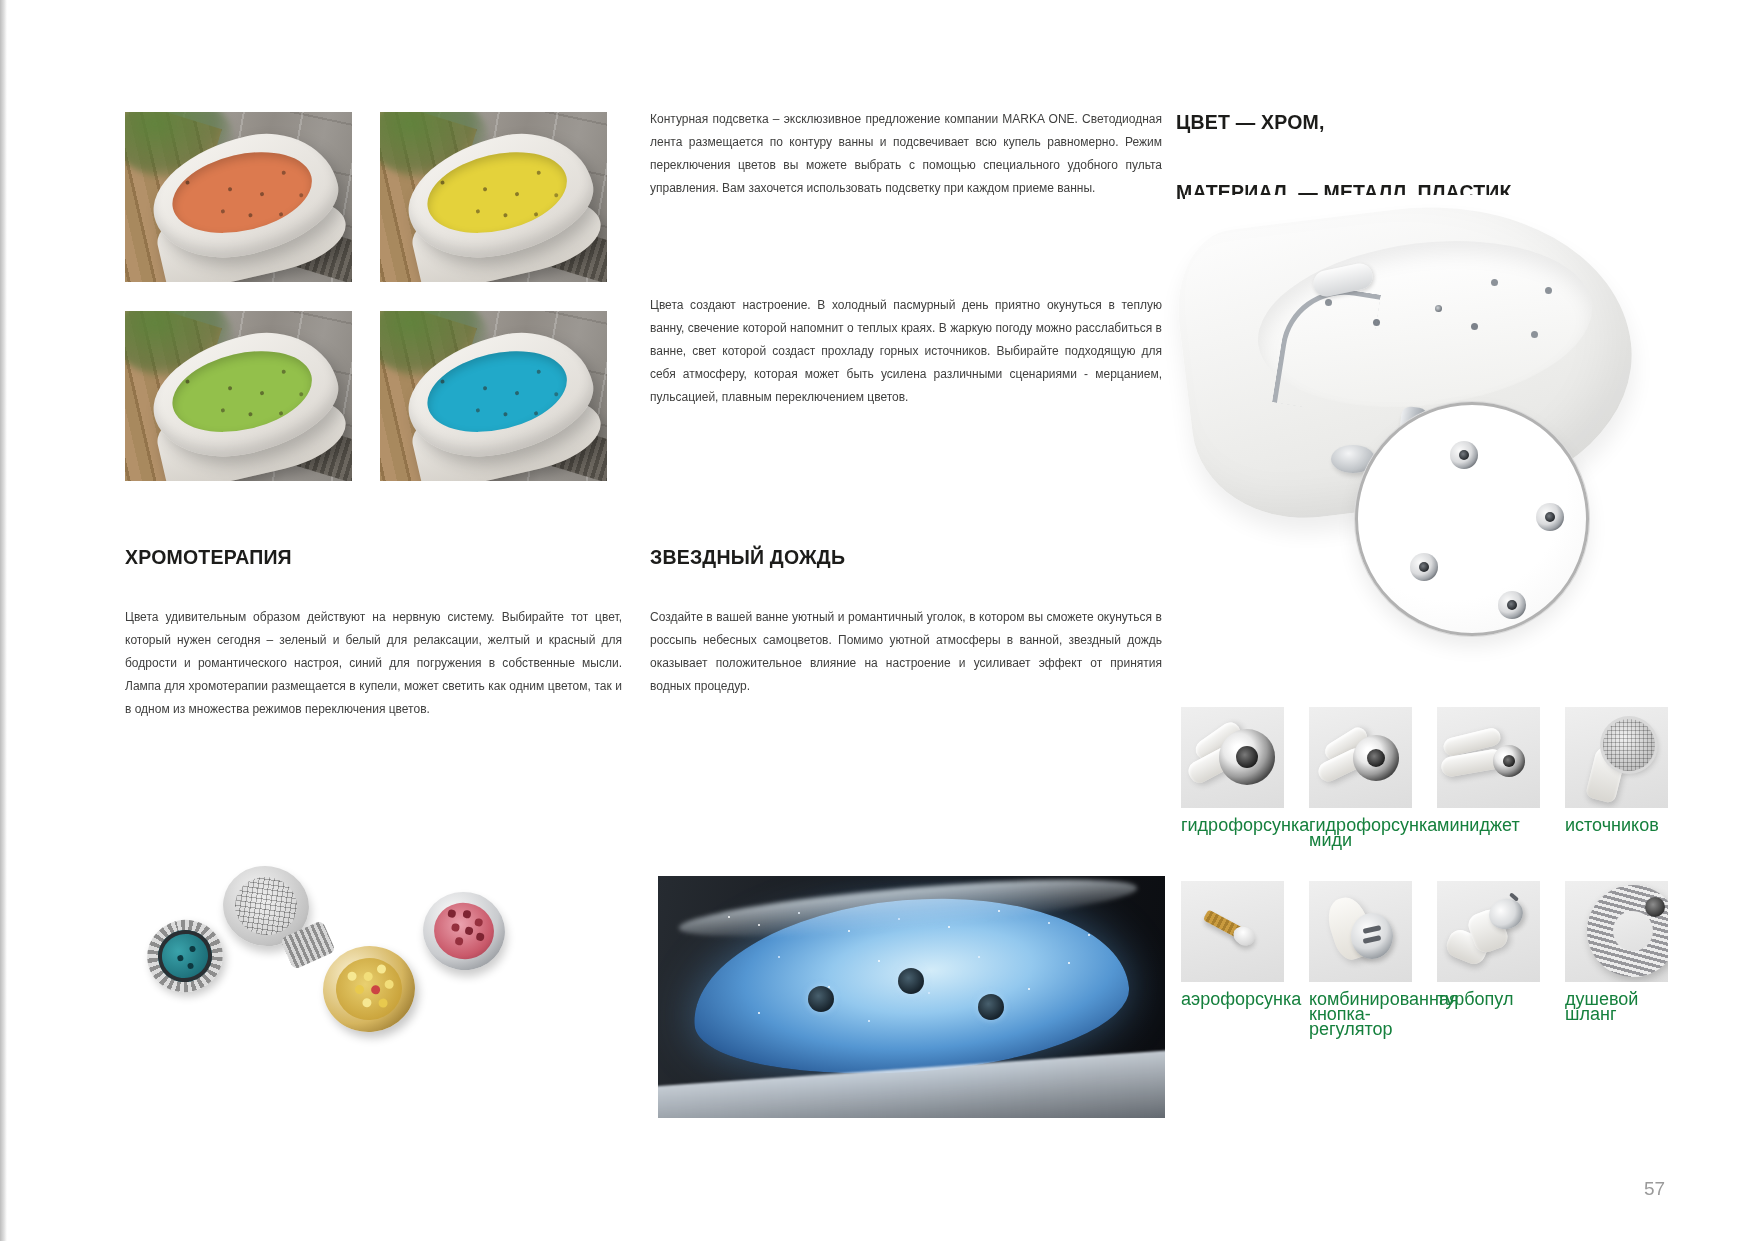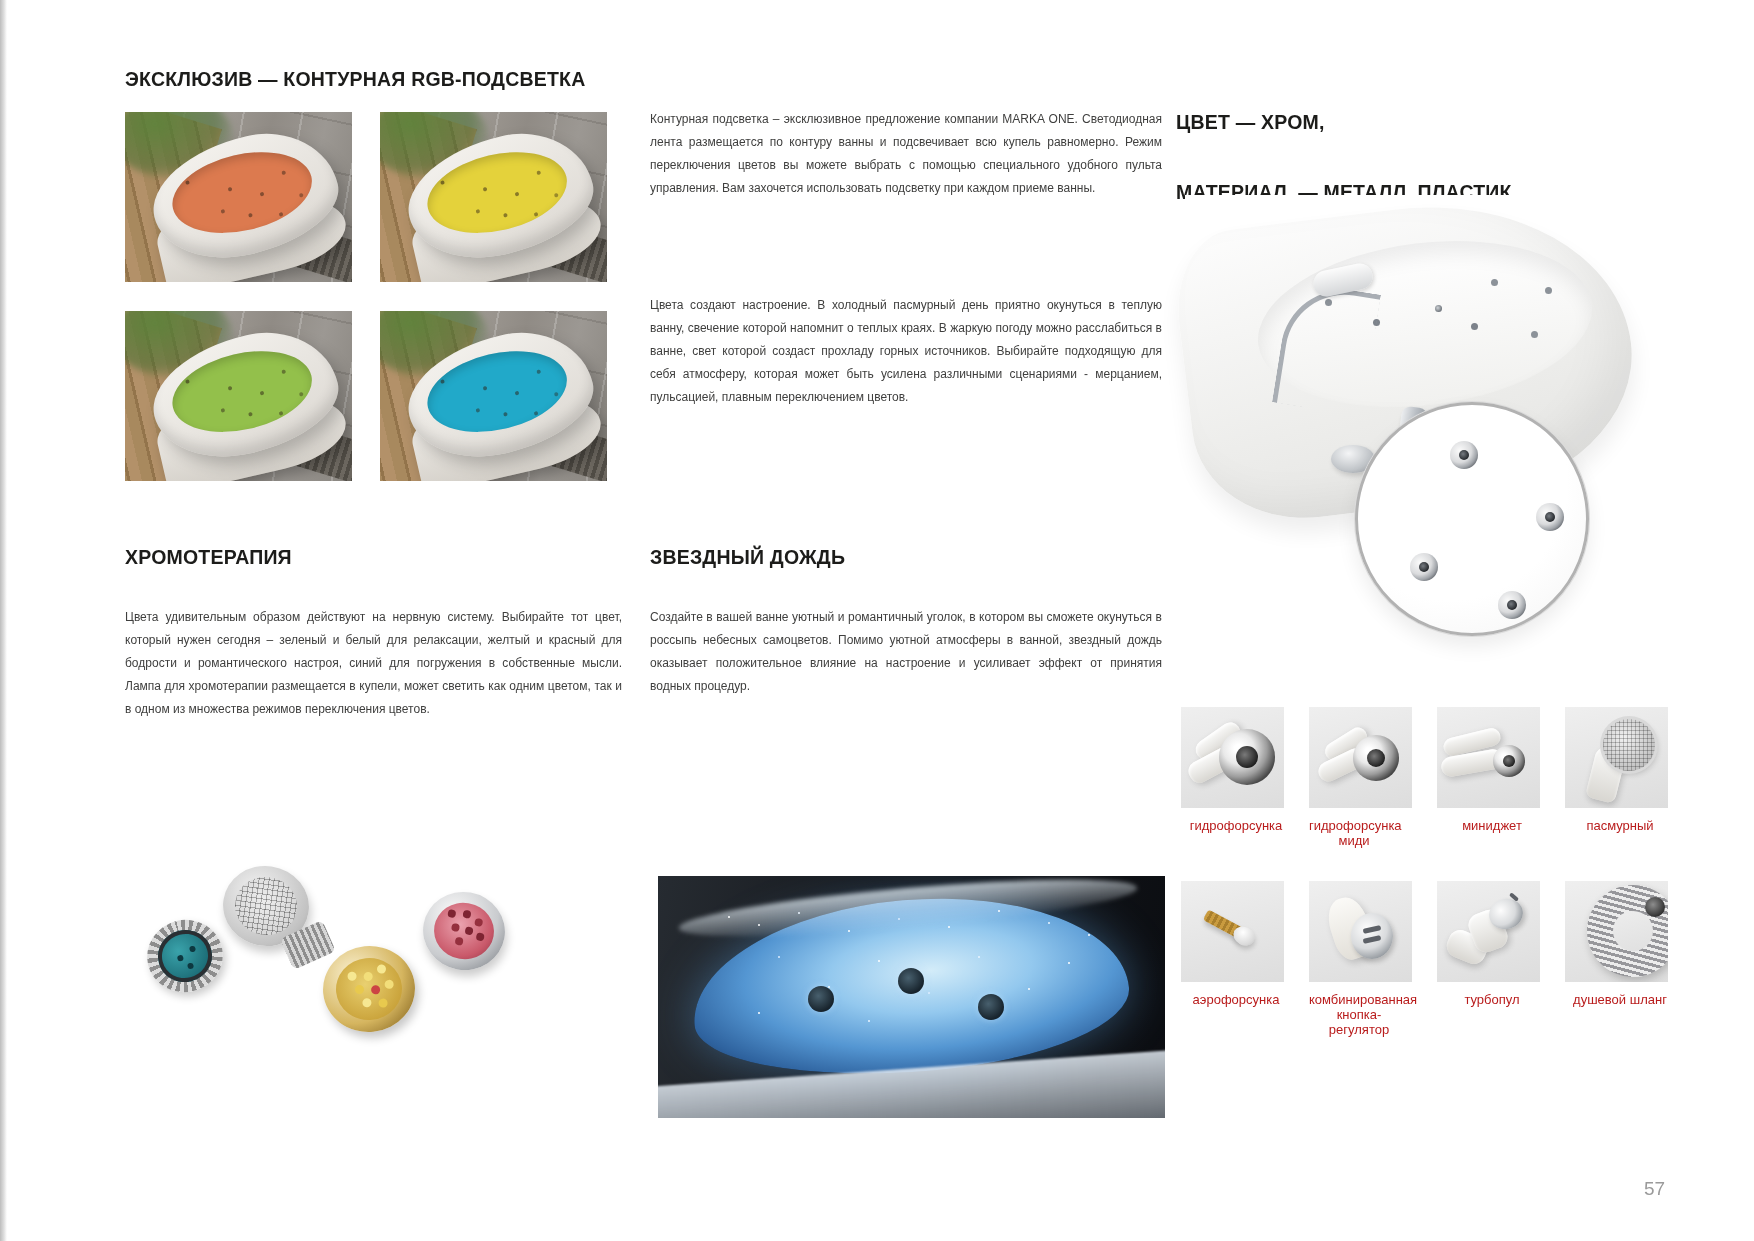--- a/index.html
+++ b/index.html
@@ -105,21 +105,21 @@
   .bt-circle{position:absolute;left:170px;top:207px;width:228px;height:228px;border-radius:50%;
      background:radial-gradient(circle at 40% 34%,#ffffff 58%,#f3f3f3);border:3px solid #b2b2b2;
      box-shadow:0 0 0 1px #dcdcdc,0 10px 20px rgba(0,0,0,.08);}
   .cjet{position:absolute;width:28px;height:28px;border-radius:50%;
      background:radial-gradient(circle at 35% 35%,#fbfbfb,#dadbdd 45%,#a0a4a9 66%,#5d6167 82%);}
   .cjet::after{content:"";position:absolute;inset:32%;border-radius:50%;background:radial-gradient(circle at 40% 40%,#767b81,#23262a 72%);}
 
   
   .tile{position:absolute;width:103px;height:101px;overflow:hidden;
      background:linear-gradient(165deg,#efefef,#dddddd);}
-  .tile-label{position:absolute;width:110px;font-size:13px;line-height:15px;color:#b91c1c;text-align:center;}
+  .tile-label{position:absolute;width:110px;font-size:18px;line-height:15px;color:#15803d;}
   .tube{position:absolute;background:linear-gradient(180deg,#fbfbfa,#d8d6d1);border-radius:10px;
      box-shadow:inset 0 2px 3px rgba(255,255,255,.85),2px 3px 6px rgba(0,0,0,.18);}
   .cring{position:absolute;border-radius:50%;
      background:radial-gradient(circle at 35% 35%,#ffffff 8%,#e9e9e9 30%,#9d9d9d 55%,#4b4b4b 74%,#2b2b2b 86%);}
   .cring::after{content:"";position:absolute;inset:30%;border-radius:50%;
      background:radial-gradient(circle at 40% 40%,#7a7a7a,#1e1e1e 72%);}
   .mesh-face{position:absolute;border-radius:50%;
      background:repeating-linear-gradient(0deg,rgba(0,0,0,.22) 0 1px,transparent 1px 4px),
        repeating-linear-gradient(90deg,rgba(0,0,0,.22) 0 1px,transparent 1px 4px),
        radial-gradient(circle at 40% 36%,#f0f0f0,#bdbdbd 80%);
@@ -137,21 +137,20 @@
      background:repeating-linear-gradient(15deg,#ececec 0 3px,#97979b 3px 6px);box-shadow:2px 4px 8px rgba(0,0,0,.2);}
   .hose-hole{position:absolute;border-radius:50%;background:linear-gradient(165deg,#ededed,#e0e0e0);}
   .hose-nut{position:absolute;border-radius:50%;background:radial-gradient(circle at 40% 38%,#8d8d8d,#303030 72%);}
 </style>
 </head>
 <body>
 
 <div class="page">
   <div class="edge-strip"></div>
 
-  <div class="h1" style="left:125px;top:68px;">ЭКСКЛЮЗИВ — КОНТУРНАЯ RGB-ПОДСВЕТКА</div>
 
   <div class="tub-scene" style="left:125px;top:112px;">
     <div class="ts-tiles"></div>
     <div class="ts-wood"></div>
     <div class="ts-plant"></div>
     <div class="ts-grate"></div>
     <div class="ts-apron"></div>
     <div class="ts-tub">
       <div class="ts-water" style="background: rgb(220, 122, 79);">
         <div class="ts-dots"></div>
@@ -270,21 +269,21 @@
     <div class="cring" style="left:56px;top:38px;width:32px;height:32px;"></div>
   </div>
   <div class="tile" style="left:1565px;top:707px;">
     <div class="tube" style="left:26px;top:40px;width:30px;height:54px;transform:rotate(14deg);border-radius:12px 12px 8px 8px;"></div>
     <div class="mesh-face" style="left:38px;top:12px;width:52px;height:52px;"></div>
   </div>
 
   <div class="tile-label" style="left:1181px;top:818px;">гидрофорсунка</div>
   <div class="tile-label" style="left:1309px;top:818px;width:90px;">гидрофорсунка миди</div>
   <div class="tile-label" style="left:1437px;top:818px;">миниджет</div>
-  <div class="tile-label" style="left:1565px;top:818px;">пасмурный</div>
+  <div class="tile-label" style="left:1565px;top:818px;">источников</div>
 
   <div class="tile" style="left:1181px;top:881px;">
     <div class="brass" style="left:22px;top:38px;width:44px;height:12px;transform:rotate(28deg);"></div>
     <div class="cap" style="left:52px;top:46px;width:22px;height:18px;transform:rotate(28deg);"></div>
   </div>
   <div class="tile" style="left:1309px;top:881px;">
     <div class="cone" style="left:22px;top:16px;width:38px;height:62px;transform:rotate(-18deg);"></div>
     <div class="chrome-face" style="left:42px;top:32px;width:42px;height:46px;"></div>
     <div class="slot" style="left:54px;top:46px;transform:rotate(-12deg);"></div>
     <div class="slot" style="left:54px;top:56px;transform:rotate(-12deg);"></div>

